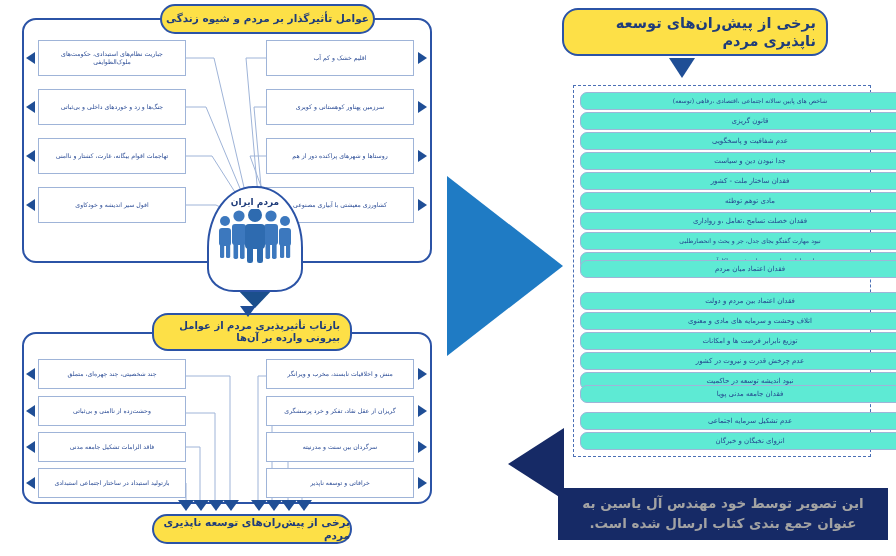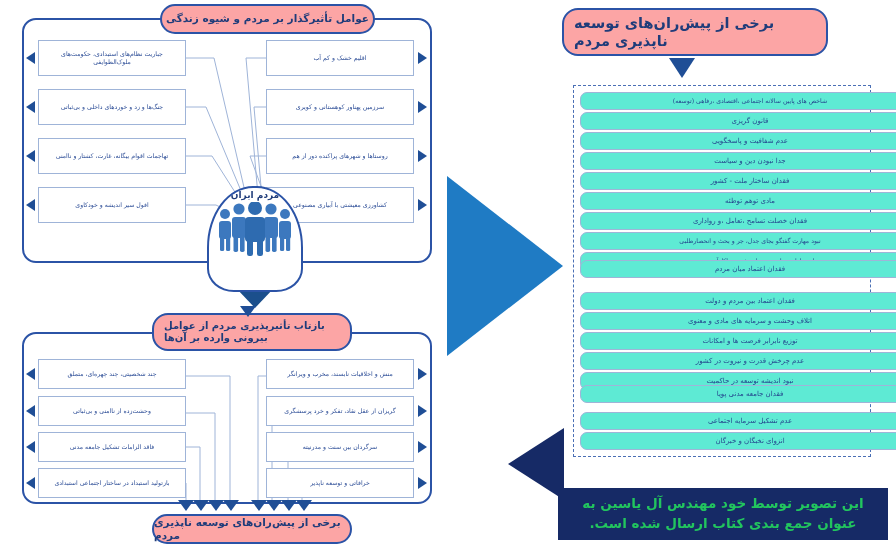--- a/index.html
+++ b/index.html
@@ -14,25 +14,25 @@
     color: #1F3C7A;
   }
 
   .stage { position: absolute; inset: 0; }
 
   
   .pill {
     position: absolute;
     border: 2px solid #2B53A6;
     border-radius: 16px;
-    background: #fca5a5;
+    background: #fde047;
     display: flex;
     align-items: center;
     justify-content: center;
-    text-align: left;
+    text-align: right;
     color: #1F3C7A;
     font-weight: bold;
     line-height: 1.25;
     z-index: 6;
     box-sizing: border-box;
   }
   .leafbox {
     position: absolute;
     border: 1px solid #9FB4D8;
     background: #ffffff;
@@ -82,21 +82,21 @@
     left: 207px; top: 186px; width: 96px; height: 106px;
     border: 2px solid #2B53A6;
     background: #ffffff;
     border-radius: 48% 48% 28% 28% / 58% 58% 22% 22%;
     z-index: 8;
     display: flex; flex-direction: column;
     align-items: center;
     box-sizing: border-box;
   }
   .hub-label {
-    margin-top: 2px;
+    margin-top: 9px;
     font-size: 9px; font-weight: bold; color: #1F3C7A;
     letter-spacing: .2px;
   }
   .hub-people { margin-top: 2px; }
   .hub-stem {
     position: absolute; left: 236px; top: 288px; width: 0; height: 0;
     border-left: 19px solid transparent;
     border-right: 19px solid transparent;
     border-top: 20px solid #1B4F8C;
     z-index: 7;
@@ -122,21 +122,21 @@
     box-sizing: border-box;
     z-index: 4;
     white-space: nowrap;
   }
   .ritem.tight { font-size: 6.2px; }
 
   .note {
     position: absolute;
     left: 558px; top: 488px; width: 330px; height: 52px;
     background: #162A66;
-    color: #22c55e;
+    color: #a3a3a3;
     display: flex; align-items: center; justify-content: center;
     text-align: center;
     font-size: 13.5px; font-weight: bold; line-height: 1.45;
     padding: 0 8px; box-sizing: border-box;
     z-index: 9;
   }
 
   .bigarrow { position: absolute; z-index: 8; }
 </style>
 </head>

